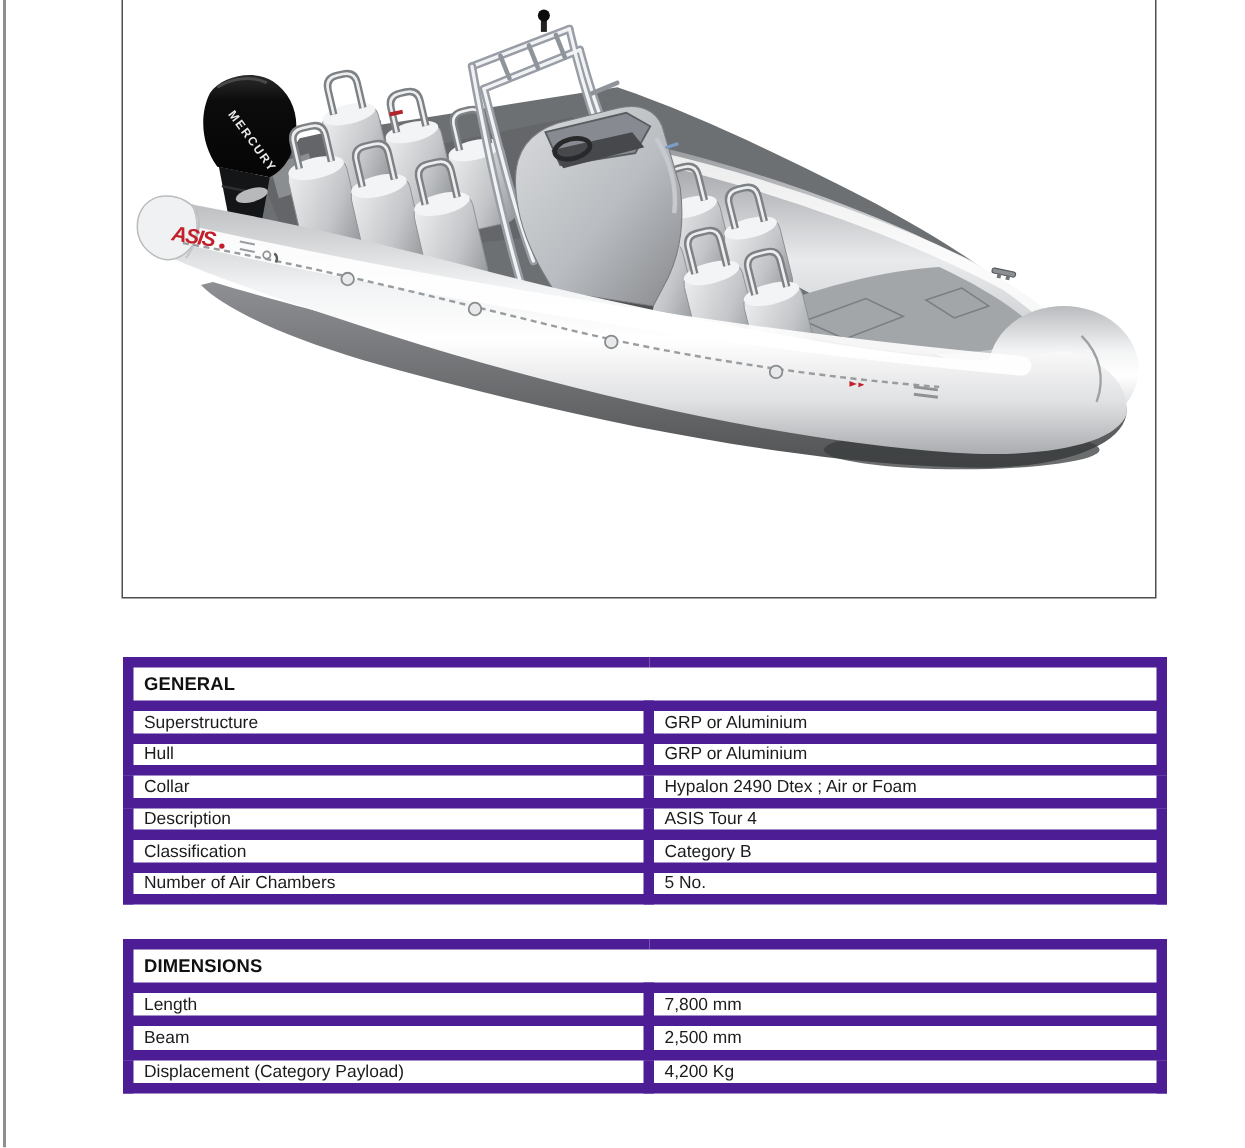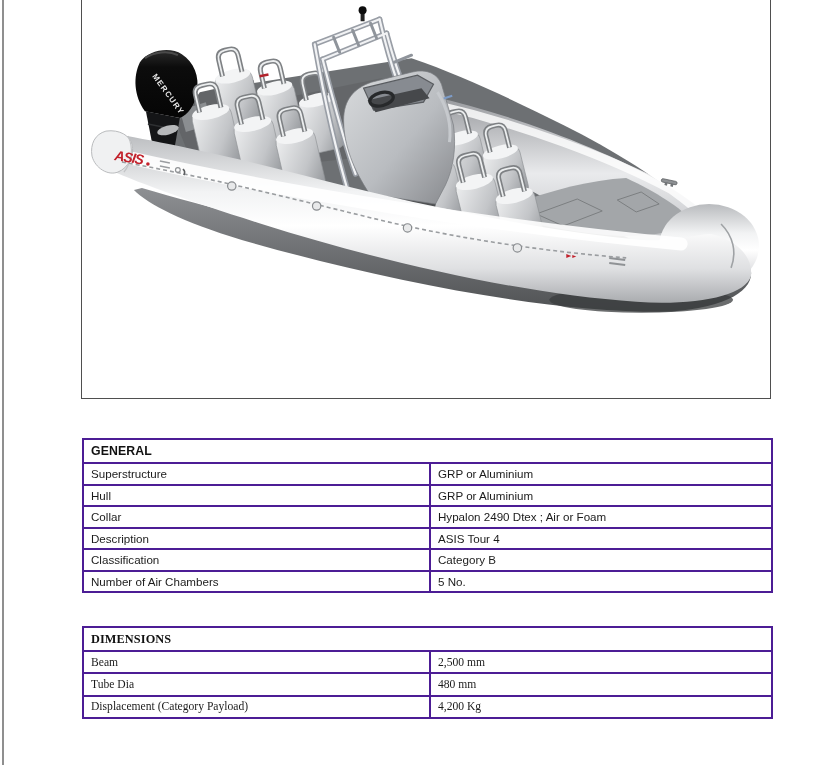--- a/index.html
+++ b/index.html
@@ -17,33 +17,33 @@
     border:1.4px solid #4f4f4f;box-sizing:border-box;background:#ffffff;
   }
   .image-panel svg{display:block;width:100%;height:100%;}
   table.spec-table{
     position:absolute;left:82px;width:689px;
     border-collapse:collapse;table-layout:fixed;
     border:1.5px solid #666666;
     font-size:11.6px;color:#1b1b1b;
   }
   table.spec-table td{
-    border:2px solid #4c1d95;
+    border:7px solid #4c1d95;
     padding:0 0 0 7px;
     white-space:nowrap;overflow:hidden;
     vertical-align:middle;
   }
   td.hdr{
     font-weight:bold;font-size:12.3px;letter-spacing:.1px;color:#111;
     border-bottom:1.5px solid #4a4a4a;
     height:22px;
   }
   #general-table{top:438px;}
   #general-table tr.r{height:21.5px;}
-  #dimensions-table{top:626px;font-family:Liberation Serif, serif;}
+  #dimensions-table{top:626px;}
   #dimensions-table tr.r{height:22.3px;}
   .col-label{width:347px;}
   .col-value{width:342px;}
 </style>
 </head>
 <body>
 
 <div class="page-edge"></div>
 
 <div class="image-panel">
@@ -334,25 +334,25 @@
 <table class="spec-table" id="dimensions-table">
   <colgroup>
       <col class="col-label">
       <col class="col-value">
     </colgroup>
   <tbody>
       <tr>
         <td class="hdr" colspan="2">DIMENSIONS</td>
       </tr>
   <tr class="r">
+    <td>Length</td>
+    <td>7,800 mm</td>
+  </tr>
+  <tr class="r">
     <td>Beam</td>
     <td>2,500 mm</td>
   </tr>
   <tr class="r">
-    <td>Tube Dia</td>
-    <td>480 mm</td>
-  </tr>
-  <tr class="r">
     <td>Displacement (Category Payload)</td>
     <td>4,200 Kg</td>
   </tr>
 </tbody>
   </table>
 
 </body></html>

